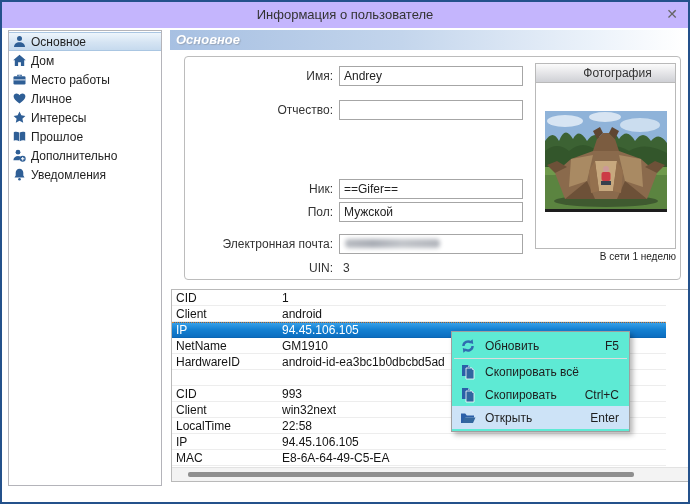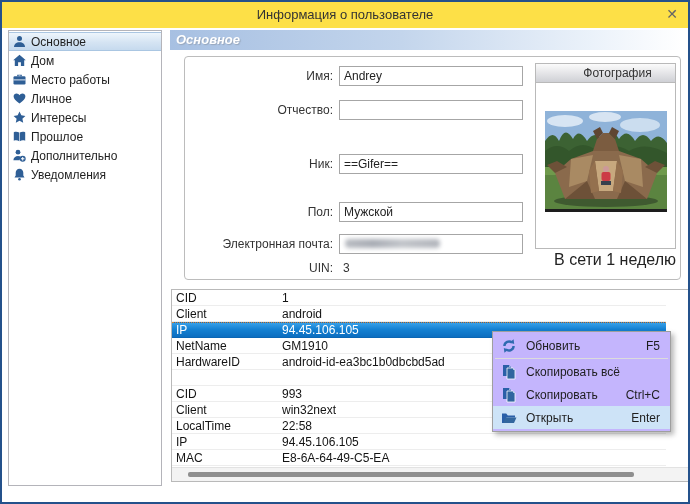--- a/index.html
+++ b/index.html
@@ -3,21 +3,21 @@
 <meta charset="utf-8">
 <style>
   html,body{margin:0;padding:0;background:#e9e9e9;}
   .window{
     position:relative;width:690px;height:504px;box-sizing:border-box;
     border:2px solid #24518b;background:#fff;
     font-family:"Liberation Sans","DejaVu Sans",sans-serif;
     overflow:hidden;
   }
   
-  .titlebar{position:absolute;left:0;top:0;width:100%;height:26px;background:#fde047;}
+  .titlebar{position:absolute;left:0;top:0;width:100%;height:26px;background:#c4b5fd;}
   .titlebar .title{display:block;text-align:center;line-height:26px;font-size:13px;color:#333;}
   .close-btn{position:absolute;right:10px;top:5px;font-size:14px;font-weight:bold;color:#666;cursor:pointer;line-height:14px;}
   
   .sidebar{position:absolute;left:6px;top:28px;width:154px;height:456px;box-sizing:border-box;
     border:1px solid #b4b4ba;background:#fff;padding-top:1px;}
   .side-item{height:19px;display:flex;align-items:center;gap:5px;padding-left:4px;font-size:12px;color:#1f1f1f;cursor:pointer;}
   .side-item.sel{background:linear-gradient(180deg,#eef5fc 0%,#d5e4f3 55%,#c6daee 100%);
     border-top:1px solid #aac6e2;border-bottom:1px solid #aac6e2;height:17px;}
   .side-item svg{flex:0 0 auto;}
   
@@ -35,37 +35,37 @@
   .frow .uin-val{font-size:12px;color:#333;padding-left:4px;}
   .obscure-wrap{position:relative;}
   .smudge{position:absolute;left:6px;top:5px;width:95px;height:9px;border-radius:4px;
     background:linear-gradient(90deg,#b9bcc2,#a9adb5 30%,#c2c5ca 60%,#b2b5bc);filter:blur(2px);}
   
   .photo-panel{position:absolute;left:350px;top:6px;width:141px;height:186px;box-sizing:border-box;
     border:1px solid #b9b9b9;background:#fff;}
   .photo-header{height:18px;background:linear-gradient(180deg,#fbfbfb,#cfd0d5);
     border-bottom:1px solid #b9b9b9;text-align:center;font-size:12px;color:#333;line-height:18px;padding-left:24px;}
   .photo-img{display:block;margin:28px auto 0 auto;}
-  .online-status{position:absolute;top:249px;right:12px;font-size:16px;color:#222;}
+  .online-status{position:absolute;top:249px;right:12px;font-size:10px;color:#222;}
   
   .dtable{position:absolute;left:169px;top:287px;width:587px;height:193px;box-sizing:border-box;
     border:1px solid #b9b9b9;background:#fff;}
   .trow{height:16px;box-sizing:border-box;display:flex;align-items:center;
     border-bottom:1px solid #ededed;font-size:12px;color:#141414;padding-left:4px;width:494px;}
   .trow .k{width:106px;flex:0 0 auto;}
   .trow .v{flex:1;}
   .trow.sel{background:linear-gradient(180deg,#37a0e8 0%,#1581d2 45%,#0c6ec0 100%);
     color:#fff;border-top:1px dotted #d4873c;border-bottom:1px solid #0b66b4;}
   .vscroll{position:absolute;right:0;top:0;bottom:13px;width:14px;background:#f3f3f3;border-left:1px solid #e2e2e2;}
   .vthumb{position:absolute;left:4px;top:16px;width:5px;height:112px;background:#9a9a9a;border-radius:2px;}
   .hscroll{position:absolute;left:0;right:14px;bottom:0;height:13px;background:#f3f3f3;border-top:1px solid #e2e2e2;}
   .hthumb{position:absolute;left:16px;top:4px;width:446px;height:5px;background:#8f8f8f;border-radius:2px;}
   
-  .ctx-menu{position:absolute;left:490px;top:329px;width:179px;box-sizing:border-box;
-    background:#c4b5fd;border:1px solid #9f9f9f;box-shadow:3px 3px 5px rgba(0,0,0,.28);padding:2px 0;}
+  .ctx-menu{position:absolute;left:449px;top:329px;width:179px;box-sizing:border-box;
+    background:#5eead4;border:1px solid #9f9f9f;box-shadow:3px 3px 5px rgba(0,0,0,.28);padding:2px 0;}
   .menu-item{height:23px;display:flex;align-items:center;gap:9px;padding:0 10px 0 8px;
     font-size:12px;color:#1e1e1e;cursor:pointer;}
   .menu-item.sel{background:#cde3f7;}
   .menu-item .shortcut{margin-left:auto;font-size:12px;color:#1e1e1e;}
   .menu-sep{height:1px;background:#dcdcdc;margin:1px 2px;}
   .menu-item svg{flex:0 0 auto;}
 </style>
 </head>
 <body>
 
@@ -140,21 +140,21 @@
   <div class="groupbox">
 
     <div class="frow" style="top:9px;">
       <span class="flabel">Имя:</span>
       <input value="Andrey" style="">
     </div>
     <div class="frow" style="top:43px;">
       <span class="flabel">Отчество:</span>
       <input value="" style="">
     </div>
-    <div class="frow" style="top:97px;justify-content:center;">
+    <div class="frow" style="top:122px;justify-content:center;">
       <span class="flabel">Ник:</span>
       <input value="==Gifer==" style="">
     </div>
     <div class="frow" style="top:145px;">
       <span class="flabel">Пол:</span>
       <input value="Мужской" style="">
     </div>
     <div class="frow" style="top:177px;">
       <span class="flabel">Электронная почта:</span>
       <span class="obscure-wrap">

